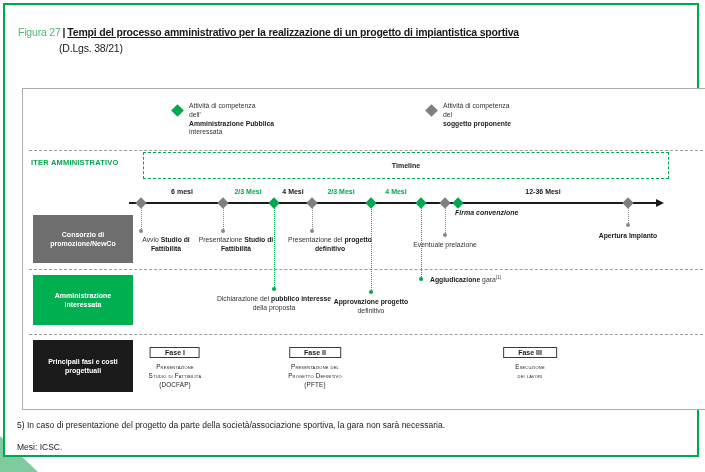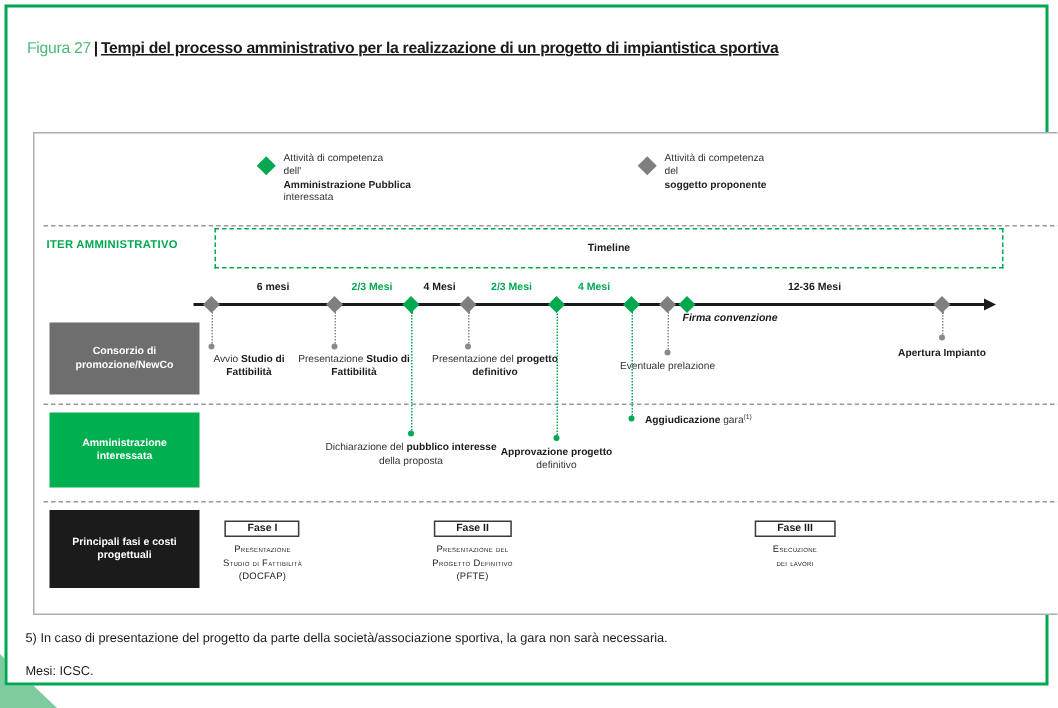--- a/index.html
+++ b/index.html
@@ -90,20 +90,21 @@
 </style>
 </head>
 <body>
 
 <div class="corner-triangle"></div>
 
 <div class="outer-box">
 
   <div class="fig-title">
     <span class="fig-label">Figura 27</span><span class="fig-sep">|</span><span class="fig-main">Tempi del processo amministrativo per la realizzazione di un progetto di impiantistica sportiva</span>
+    <div class="fig-sub">(D.Lgs. 38/21)</div>
   </div>
 
   <div class="inner-box">
 
     <div class="diamond sm green" style="left:150px;top:17px;"></div>
     <div class="legend-text" style="left:166px;top:13px;">
       <span>Attività di competenza</span>
       <span><span>dell'</span><b>Amministrazione Pubblica</b></span>
       <span>interessata</span>
     </div>

